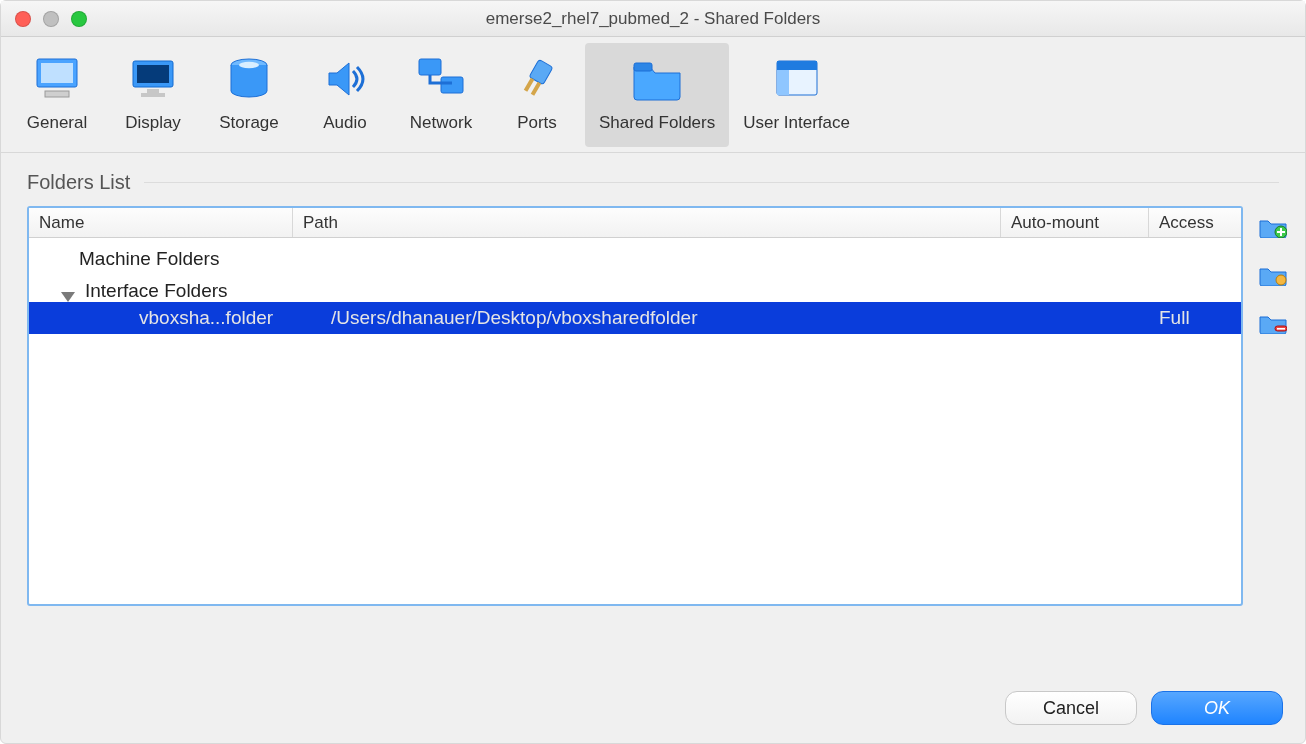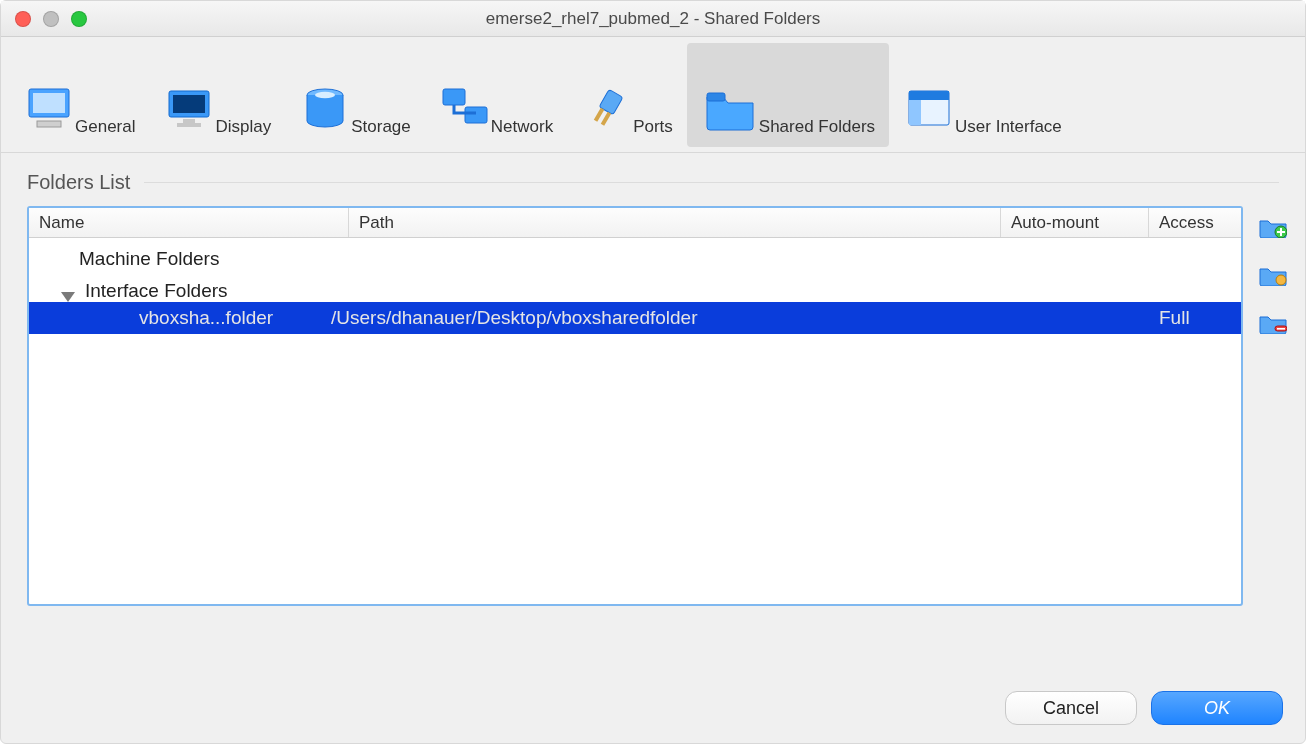--- a/index.html
+++ b/index.html
@@ -45,21 +45,21 @@
   
   .toolbar {
     display: flex;
     align-items: flex-start;
     padding: 6px 8px 0 8px;
     background: #f0f0f0;
     border-bottom: 1px solid #d8d8d8;
     height: 116px;
   }
   .tbitem {
-    display: flex; flex-direction: row; align-items: flex-end;
+    display: flex; flex-direction: column; align-items: center;
     justify-content: flex-start;
     padding: 8px 14px 10px 14px;
     border-radius: 4px;
     min-width: 96px;
     height: 104px;
     cursor: default;
   }
   .tbitem.selected {
     background: #d9d9d9;
   }
@@ -105,21 +105,21 @@
     align-items: center;
   }
   .th {
     padding: 0 10px;
     border-right: 1px solid #d8d8d8;
     height: 100%;
     display:flex; align-items:center;
     white-space: nowrap;
   }
   .th:last-child { border-right: none; }
-  .col-name   { width: 320px; }
+  .col-name   { width: 264px; }
   .col-path   { flex: 1; }
   .col-mount  { width: 148px; }
   .col-access { width: 92px; }
   .tbody {
     flex: 1;
     font-size: 19px;
     overflow:hidden;
   }
   .group-row {
     display: flex; align-items: flex-end;
@@ -221,20 +221,30 @@
       <div class="icon-wrap">
         <svg width="52" height="52" viewBox="0 0 52 52">
           <ellipse cx="26" cy="12" rx="18" ry="6" fill="#6fb9ff" stroke="#1d6fd6"></ellipse>
           <path d="M8 12 v26 a18 6 0 0 0 36 0 V12" fill="#3a98f7" stroke="#1d6fd6"></path>
           <ellipse cx="26" cy="12" rx="10" ry="3.3" fill="#d8eeff"></ellipse>
         </svg>
       </div>
       <div class="label">Storage</div>
     </div>
 
+    <div class="tbitem">
+      <div class="icon-wrap">
+        <svg width="52" height="52" viewBox="0 0 52 52">
+          <path d="M10 20 h8 l12 -10 v32 l-12 -10 h-8 z" fill="#3a98f7" stroke="#1d6fd6"></path>
+          <path d="M34 18 q8 8 0 16" fill="none" stroke="#1d6fd6" stroke-width="3"></path>
+          <path d="M38 14 q12 12 0 24" fill="none" stroke="#1d6fd6" stroke-width="3"></path>
+        </svg>
+      </div>
+      <div class="label">Audio</div>
+    </div>
 
     <div class="tbitem">
       <div class="icon-wrap">
         <svg width="52" height="52" viewBox="0 0 52 52">
           <rect x="4" y="6" width="22" height="16" rx="2" fill="#3a98f7" stroke="#1d6fd6"></rect>
           <rect x="26" y="24" width="22" height="16" rx="2" fill="#3a98f7" stroke="#1d6fd6"></rect>
           <path d="M15 22 v8 h22" fill="none" stroke="#1d6fd6" stroke-width="3"></path>
         </svg>
       </div>
       <div class="label">Network</div>

